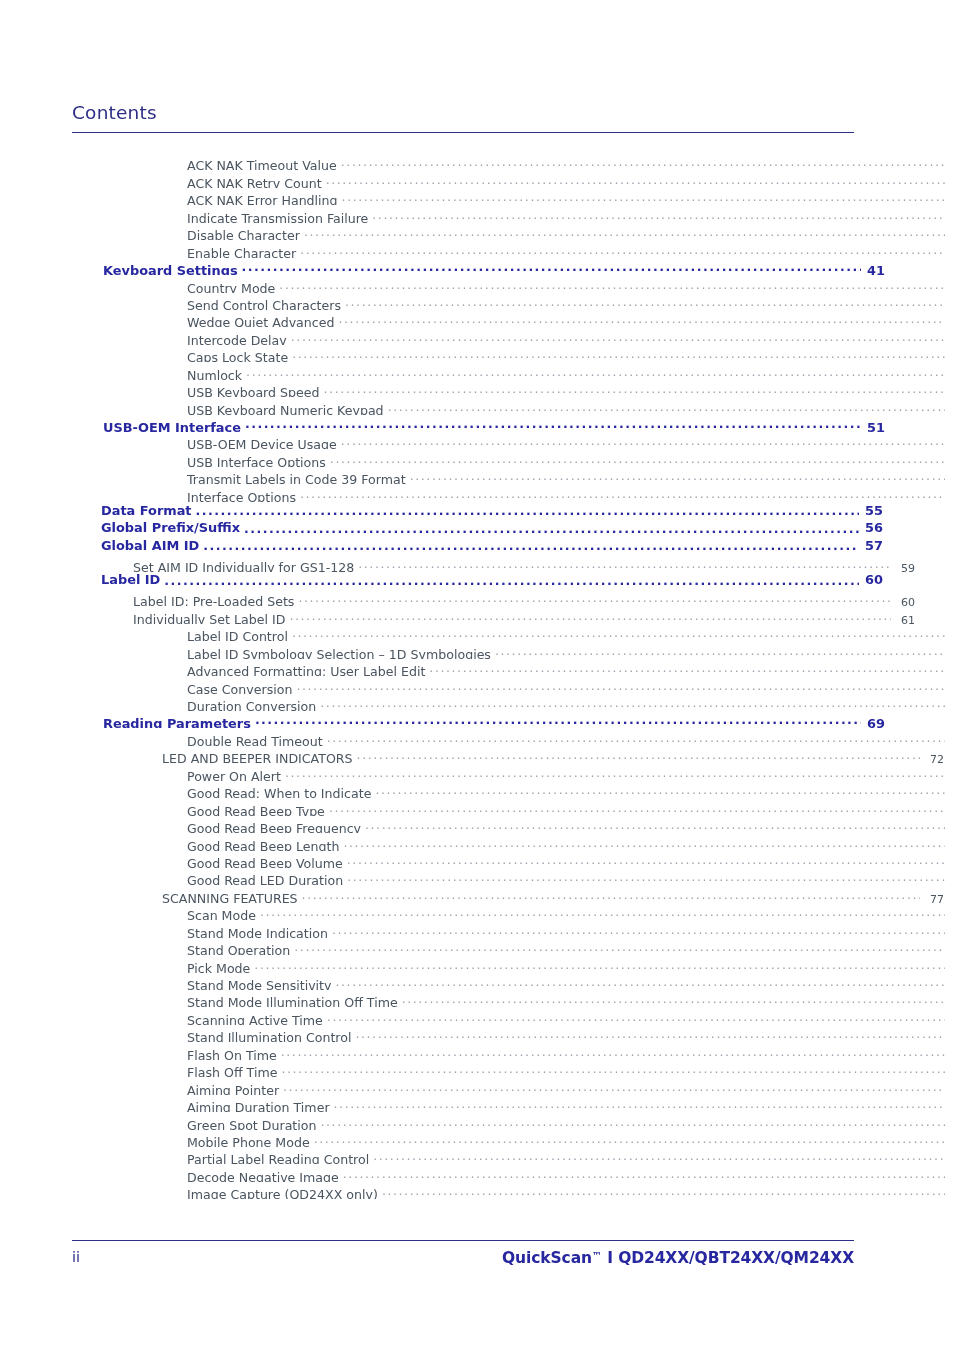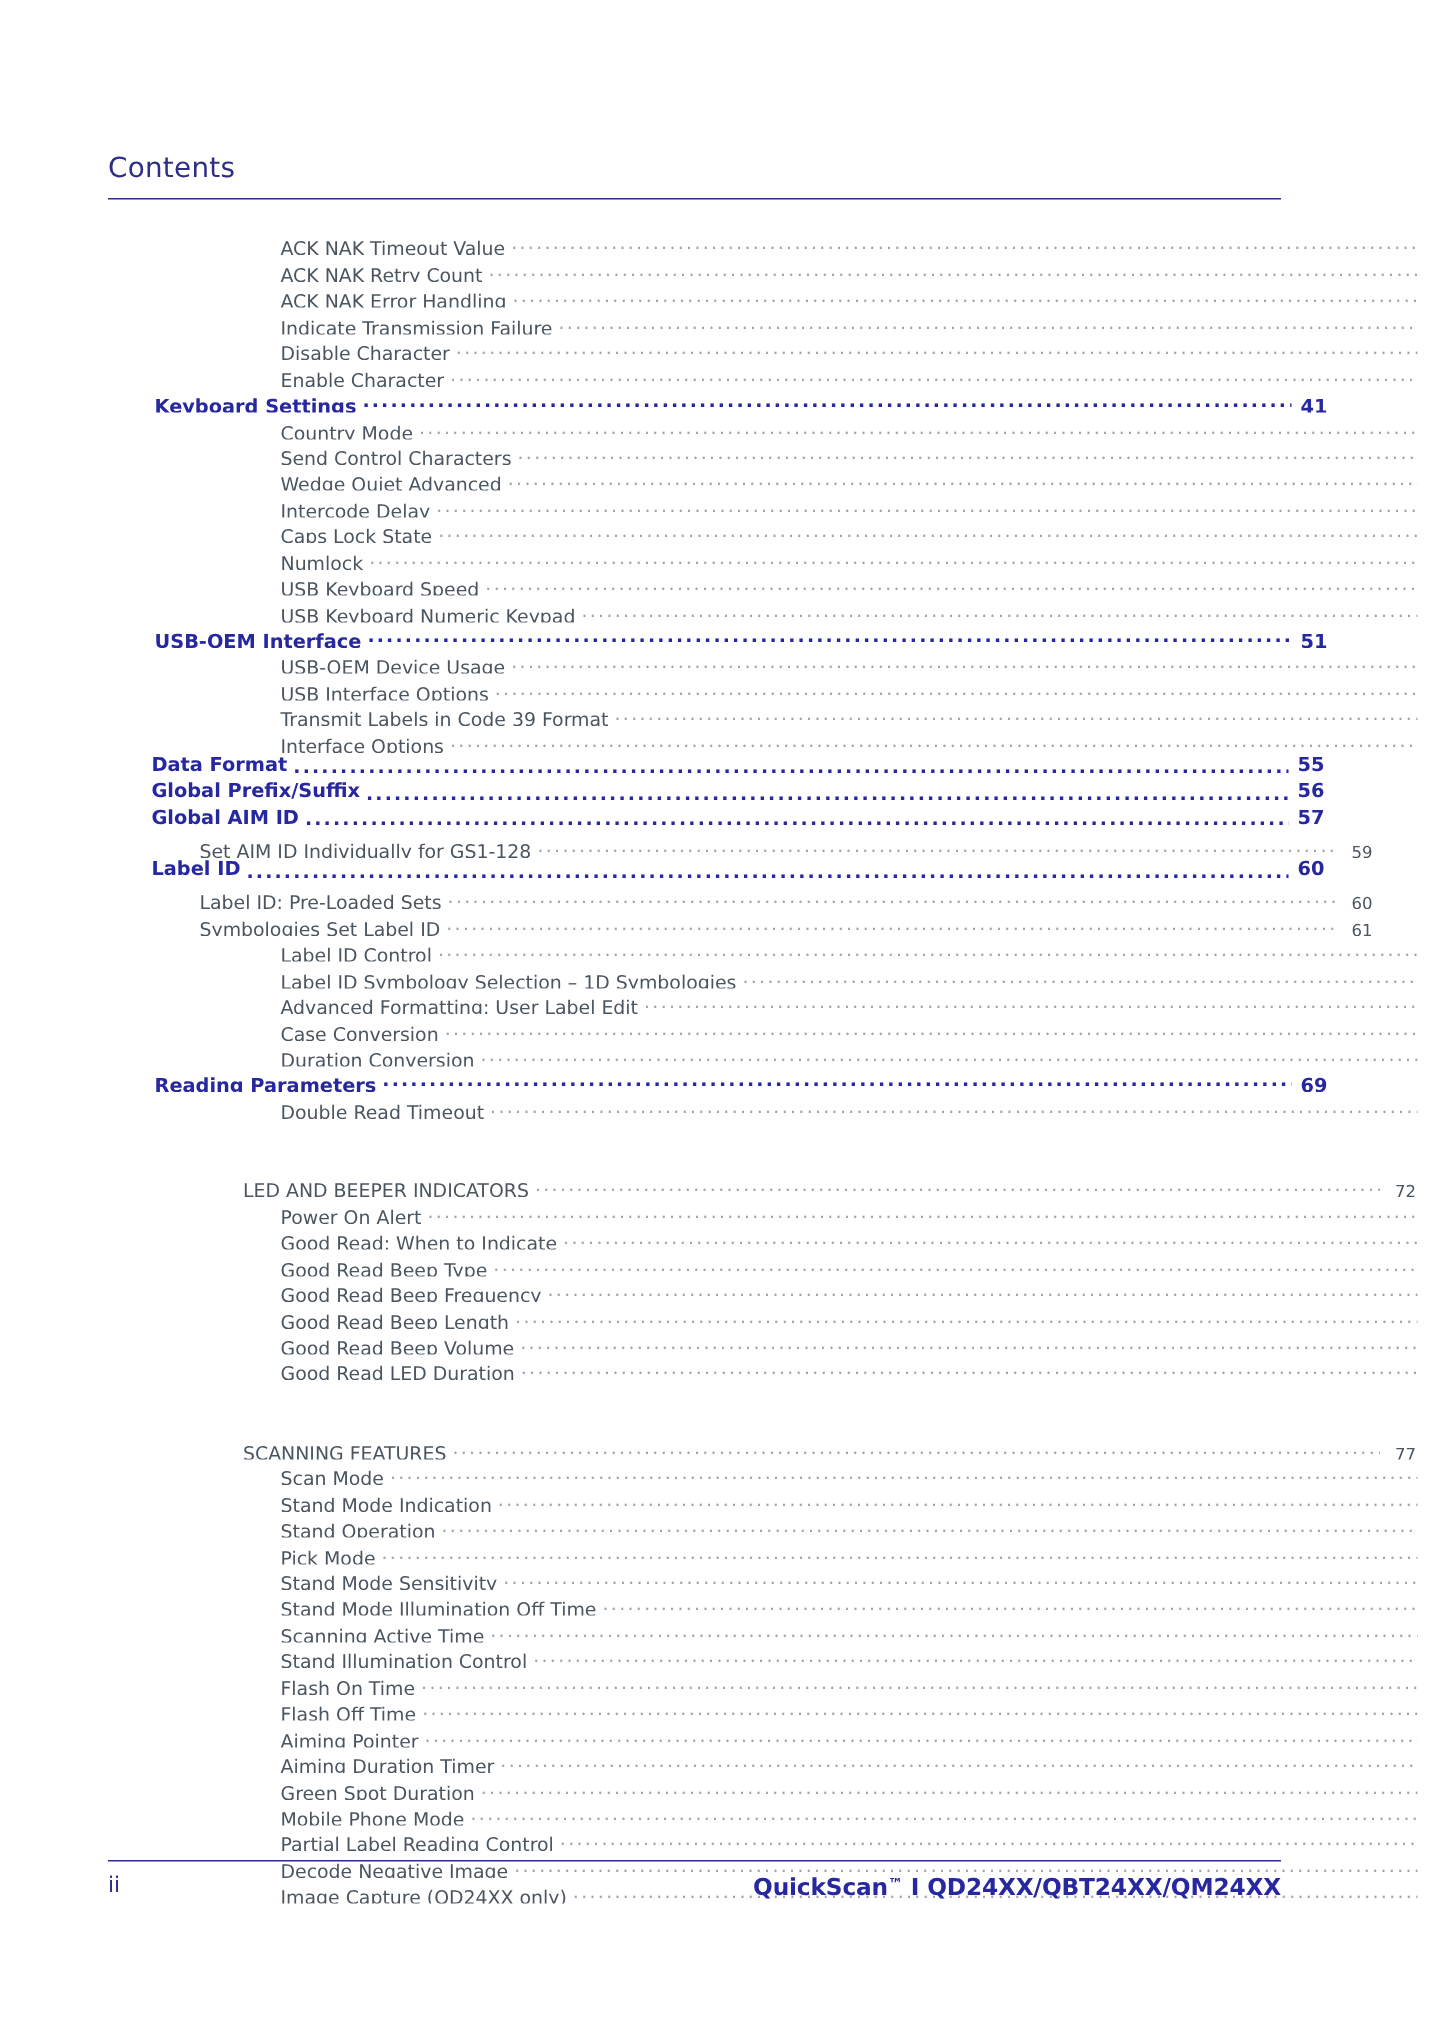--- a/index.html
+++ b/index.html
@@ -88,21 +88,21 @@
     line-height: 17.45px;
     text-align: right;
     min-width: 20px;
     padding-left: 4px;
   }
 
   
   .lvl-h1  { padding-left: 31px; }
   .lvl-h1b { padding-left: 29px; align-items: flex-end; }
   .lvl-1   { padding-left: 61px; }
-  .lvl-2   { padding-left: 90px; margin-top: 35px; }
+  .lvl-2   { padding-left: 90px; }
   .lvl-3   { padding-left: 115px; }
 
   
   .toc-row.head .toc-label,
   .toc-row.head .toc-page {
     color: #2727a0;
     font-weight: bold;
     font-size: 12.9px;
   }
   .toc-row.head .toc-leader::before {
@@ -279,21 +279,21 @@
         <span class="toc-label">Label ID</span>
         <span class="toc-leader"></span>
         <span class="toc-page">60</span>
       </div>
       <div class="toc-row gap-sm lvl-1">
         <span class="toc-label">Label ID: Pre-Loaded Sets</span>
         <span class="toc-leader"></span>
         <span class="toc-page">60</span>
       </div>
       <div class="toc-row gap-sm lvl-1">
-        <span class="toc-label">Symbologies Set Label ID</span>
+        <span class="toc-label">Individually Set Label ID</span>
         <span class="toc-leader"></span>
         <span class="toc-page">61</span>
       </div>
       <div class="toc-row gap-sm lvl-3">
         <span class="toc-label">Label ID Control</span>
         <span class="toc-leader"></span>
         <span class="toc-page">61</span>
       </div>
       <div class="toc-row gap-sm lvl-3">
         <span class="toc-label">Label ID Symbology Selection – 1D Symbologies</span>

